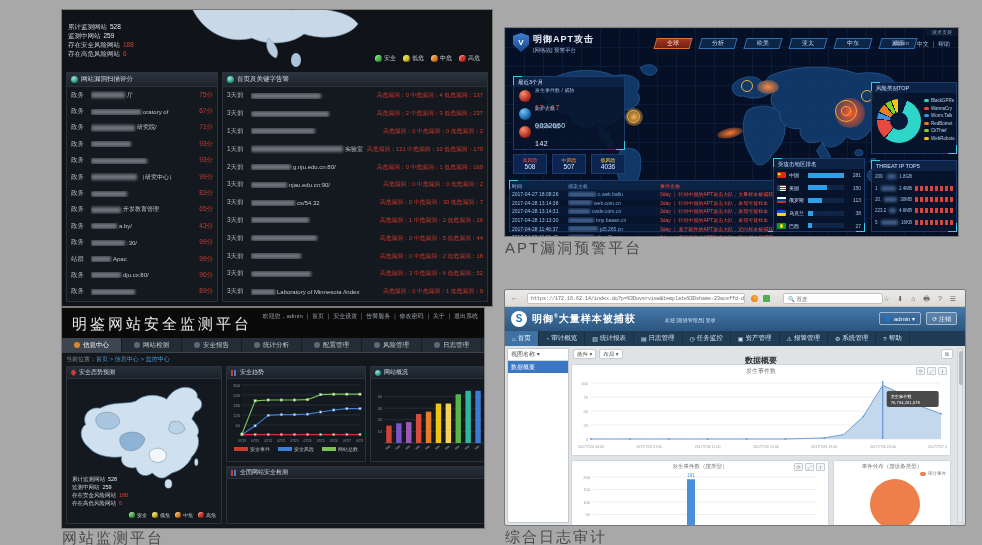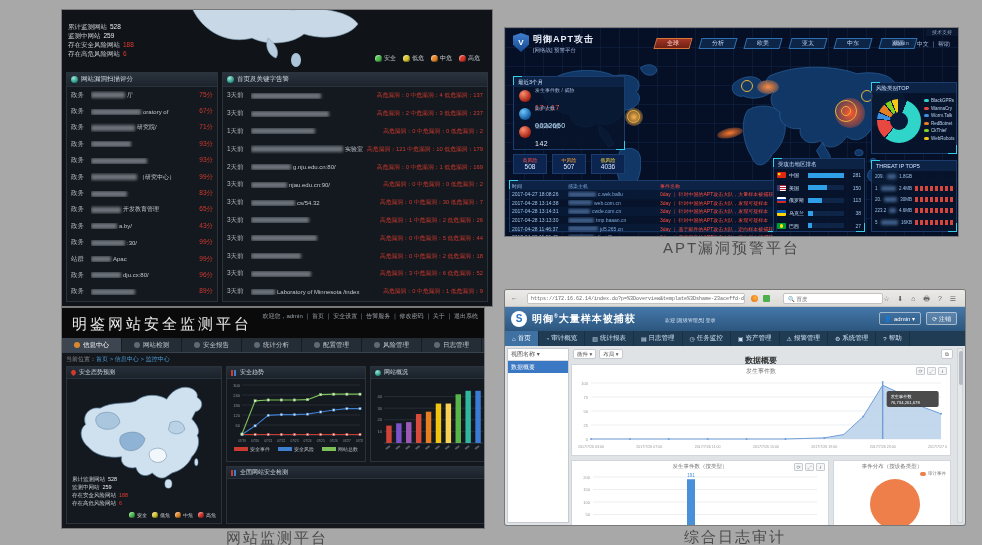--- a/index.html
+++ b/index.html
@@ -5,21 +5,21 @@
   * { margin:0; padding:0; box-sizing:border-box; }
   html,body { background:#a8a8a8; }
   body { font-family:"Liberation Sans", sans-serif; }
   #canvas { position:relative; width:982px; height:545px; background:#a8a8a8; overflow:hidden; }
   .abs { position:absolute; }
   .shot { position:absolute; overflow:hidden; box-shadow:0 0 0 1px rgba(0,0,0,.28); }
 
   
   .blur { display:inline-block; height:6px; border-radius:1px; background:#6e747c; filter:blur(1.5px); vertical-align:middle; }
   .blur.b { background:#41608a; height:5px; }
-  .caption { position:absolute; text-align:center; font-size:15px; color:#4c4c4c; letter-spacing:2px; }
+  .caption { position:absolute; font-size:15px; color:#4c4c4c; letter-spacing:2px; }
 
   
   #shot-webtop { left:62px; top:10px; width:430px; height:296px; background:#101418; }
   .wt-stat-row { font-size:6.5px; color:#c7ccd2; line-height:9px; white-space:nowrap; }
   .wt-stat-row .v { margin-left:3px; color:#e8eaec; }
   .wt-stat-row .v.red { color:#e03a2e; }
   .legend-row { display:flex; gap:7px; align-items:center; }
   .legend-item { display:flex; align-items:center; gap:2px; font-size:6px; color:#c7ccd2; }
   .legend-dot { width:7px; height:7px; border-radius:50%; box-shadow:inset -1px -1px 1px rgba(0,0,0,.4), inset 1px 1px 1px rgba(255,255,255,.45); }
   .dk-panel { position:absolute; background:#14191f; border:1px solid #2a323c; }

